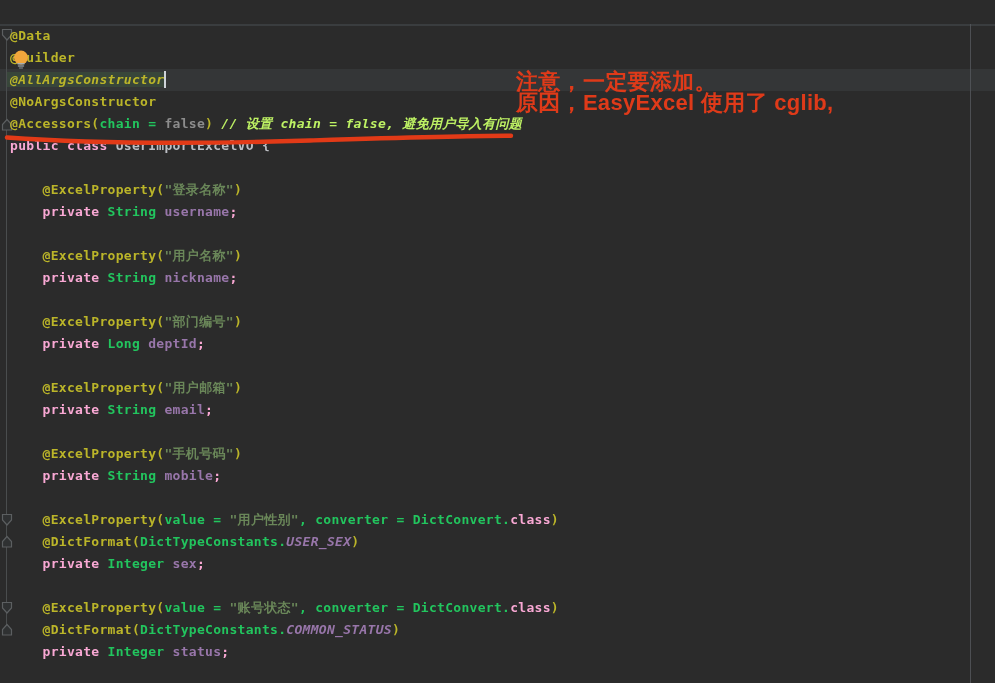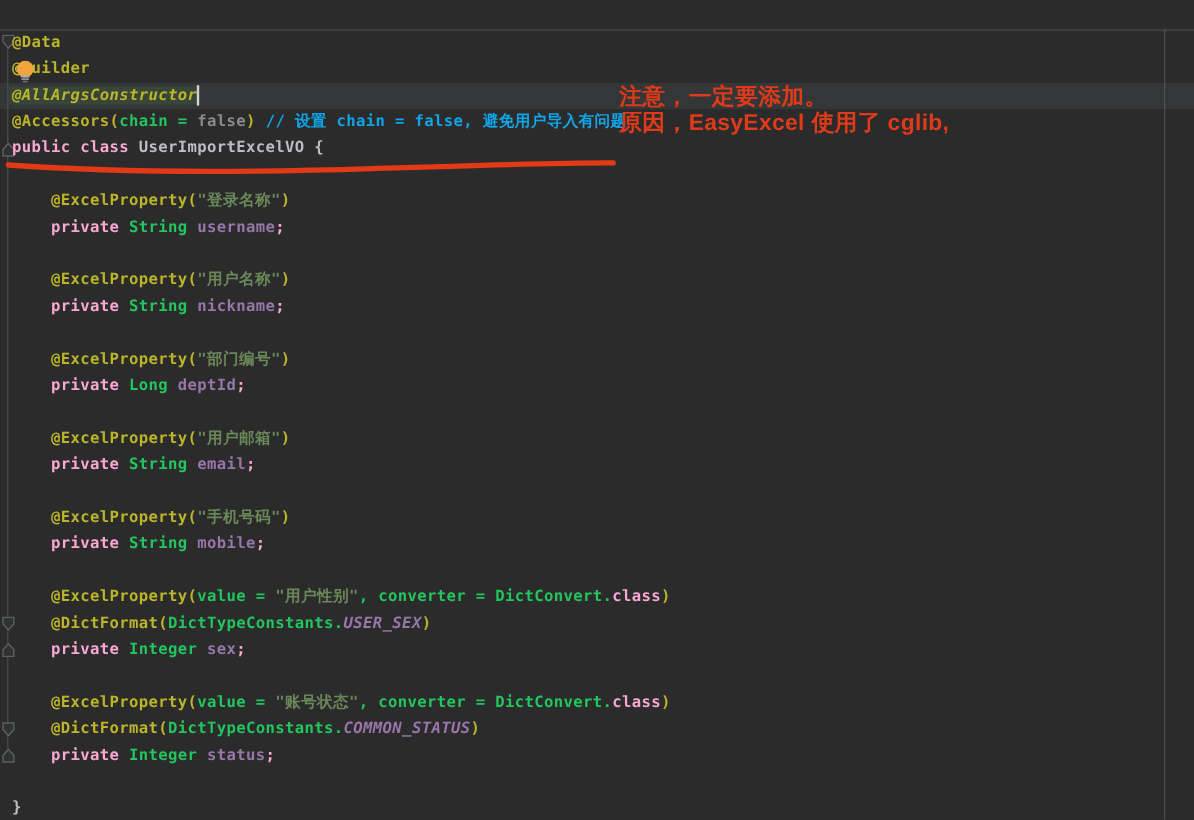--- a/index.html
+++ b/index.html
@@ -17,34 +17,34 @@
   .fold-line { position:absolute; left:6px; top:13px; width:1px; height:597px; background:#4a4d4e; }
   .fold-marker { position:absolute; left:1px; width:12px; height:14px; cursor:pointer; }
 
   .code-lines { position:absolute; left:10px; top:1px; right:0; }
   .code-line { height:22px; line-height:22px; white-space:pre; }
   .tk-ann  { color:#BBB529; }
   .tk-kw   { color:#f9a8d4; }
   .tk-str  { color:#6A8759; }
   .tk-fld  { color:#9876AA; }
   .tk-txt  { color:#22c55e; }
-  .tk-cmt  { color:#0ea5e9; }
+  .tk-cmt  { color:#bef264;font-style:italic; }
   .tk-gray { color:#8C8C8C; }
   .tk-const{ color:#9876AA; font-style:italic; }
   .tk-cls  { color:#BCBEC4; }
   .tk-hl   { background:#38463a; box-shadow:-3px 0 0 #38463a,2px 0 0 #38463a;font-style:italic; }
   .u { }
 
   .caret { position:absolute; left:164px; top:47px; width:2px; height:17px; background:#CED3D9; }
   .bulb-icon { position:absolute; left:13px; top:26px; cursor:pointer; }
   .red-underline-svg { position:absolute; left:0; top:0; pointer-events:none; }
   .red-note {
     position:absolute; left:516px; top:47px; color:#DF3A19;
     font-family:"Liberation Sans","DejaVu Sans",sans-serif;
-    font-weight:bold; font-size:19px; line-height:21px; letter-spacing:.3px;
+    font-weight:bold; font-size:22px; line-height:21px; letter-spacing:.3px;
   }
 </style>
 </head>
 <body>
 
 <div class="editor">
   <div class="top-strip"></div>
   <div class="caret-row-band"></div>
   <div class="margin-guide"></div>
 
@@ -79,20 +79,21 @@
       <svg width="12" height="14" viewBox="0 0 12 14">
           <path d="M6 1.5 L10.5 6.5 V12 H1.5 V6.5 Z" fill="#2f3132" stroke="#5c5f61" stroke-width="1.2"></path>
         </svg>
     </div>
   </div>
 
   <div class="code-lines">
       <div class="code-line"><span class="tk-ann">@Data</span></div>
       <div class="code-line"><span class="tk-ann">@Builder</span></div>
       <div class="code-line"><span class="tk-ann tk-hl">@AllArgsConstructor</span></div>
+      <div class="code-line"><span class="tk-ann">@NoArgsConstructor</span></div>
       <div class="code-line"><span class="tk-ann u">@Accessors</span><span class="tk-ann u">(</span><span class="tk-txt u">chain = </span><span class="tk-gray u">false</span><span class="tk-ann u">)</span><span class="tk-txt"> </span><span class="tk-cmt">// 设置 chain = false, 避免用户导入有问题</span></div>
       <div class="code-line"><span class="tk-kw">public class </span><span class="tk-cls">UserImportExcelVO {</span></div>
       <div class="code-line"></div>
       <div class="code-line"><span class="tk-txt">    </span><span class="tk-ann">@ExcelProperty</span><span class="tk-ann">(</span><span class="tk-str">"登录名称"</span><span class="tk-ann">)</span></div>
       <div class="code-line"><span class="tk-kw">    private </span><span class="tk-txt">String </span><span class="tk-fld">username</span><span class="tk-kw">;</span></div>
       <div class="code-line"></div>
       <div class="code-line"><span class="tk-txt">    </span><span class="tk-ann">@ExcelProperty</span><span class="tk-ann">(</span><span class="tk-str">"用户名称"</span><span class="tk-ann">)</span></div>
       <div class="code-line"><span class="tk-kw">    private </span><span class="tk-txt">String </span><span class="tk-fld">nickname</span><span class="tk-kw">;</span></div>
       <div class="code-line"></div>
       <div class="code-line"><span class="tk-txt">    </span><span class="tk-ann">@ExcelProperty</span><span class="tk-ann">(</span><span class="tk-str">"部门编号"</span><span class="tk-ann">)</span></div>

